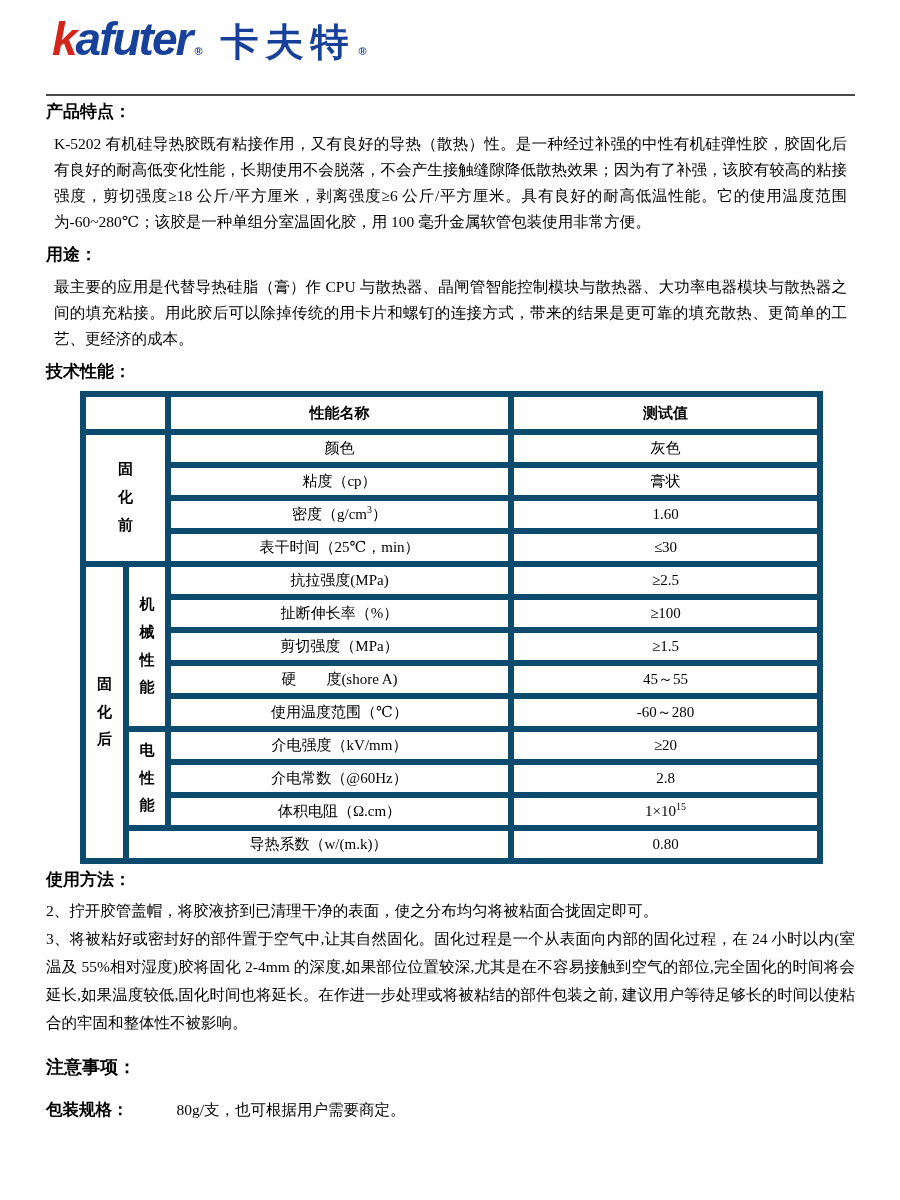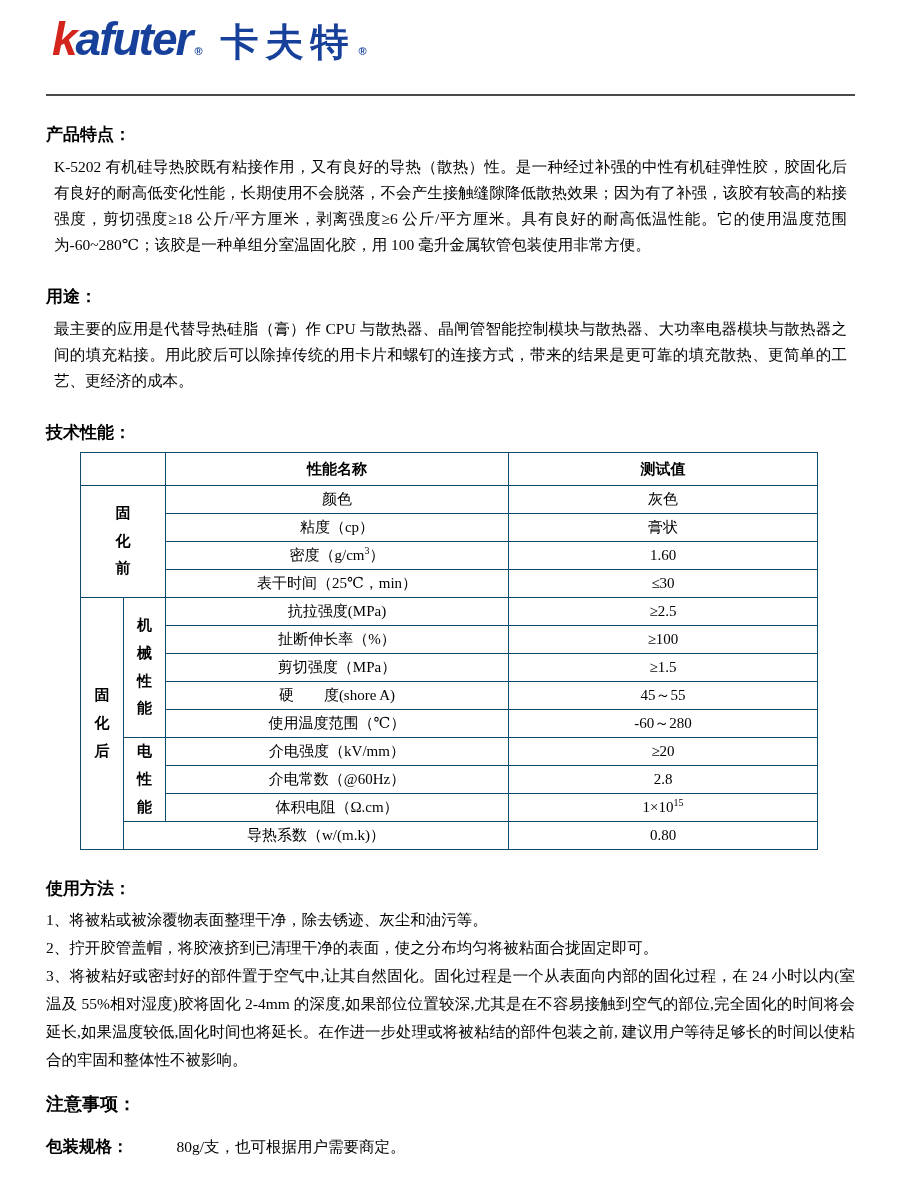--- a/index.html
+++ b/index.html
@@ -23,29 +23,29 @@
     font-size:11px; font-weight:bold; color:#16409a;
     vertical-align:baseline; margin-left:3px; font-style:normal;
   }
   .logo-cn {
     font-size:38px; font-weight:bold; color:#16409a;
     margin-left:18px; letter-spacing:7px;
   }
   .rule { border:none; border-top:2px solid #4a4a4a; margin:24px 0 0 0; }
 
   
-  .h { font-size:17px; font-weight:bold; margin:27px 0 6px 0; }
+  .h { font-size:17px; font-weight:bold; margin:4px 0 6px 0; }
   .body-p { font-size:15.5px; line-height:26px; text-align:justify; margin:8px; }
 
   
   .spec-table {
     border-collapse:collapse; table-layout:fixed;
     width:737px; margin:8px 0 0 34px; font-size:15px;
   }
-  .spec-table td { border:1px solid #0c4a6e; text-align:center; vertical-align:middle; padding:0 2px; height:27px; }
+  .spec-table td { border:6px solid #0c4a6e; text-align:center; vertical-align:middle; padding:0 2px; height:27px; }
   .spec-table tr.head td { height:32px; font-weight:bold; }
   .vtext { display:inline-block; width:1.1em; word-break:break-all; line-height:1.85; text-align:center;font-weight:bold; }
   .spec-table sup { font-size:10px; line-height:0; }
 
   
   .instr-p { font-size:15.5px; line-height:28px; text-align:justify; margin:0; }
 
   
   .hang { display:flex; margin-top:16px; }
   .hang .lbl { font-size:18px; font-weight:bold; white-space:nowrap; line-height:28px; }
@@ -139,21 +139,20 @@
     </tr>
     <tr>
       <td colspan="2">导热系数（w/(m.k)）</td>
       <td>0.80</td>
     </tr>
   </tbody>
     </table>
 
   <div class="h">使用方法：</div>
   <div>
-    <p class="instr-p">1、将被粘或被涂覆物表面整理干净，除去锈迹、灰尘和油污等。</p>
     <p class="instr-p">2、拧开胶管盖帽，将胶液挤到已清理干净的表面，使之分布均匀将被粘面合拢固定即可。</p>
     <p class="instr-p">3、将被粘好或密封好的部件置于空气中,让其自然固化。固化过程是一个从表面向内部的固化过程，在 24 小时以内(室温及 55%相对湿度)胶将固化 2-4mm 的深度,如果部位位置较深,尤其是在不容易接触到空气的部位,完全固化的时间将会延长,如果温度较低,固化时间也将延长。在作进一步处理或将被粘结的部件包装之前, 建议用户等待足够长的时间以使粘合的牢固和整体性不被影响。</p>
   </div>
 
   <div class="hang">
     <span class="lbl">注意事项：</span>
   </div>
 
   <div class="kv">
     <span class="lbl">包装规格：</span>

